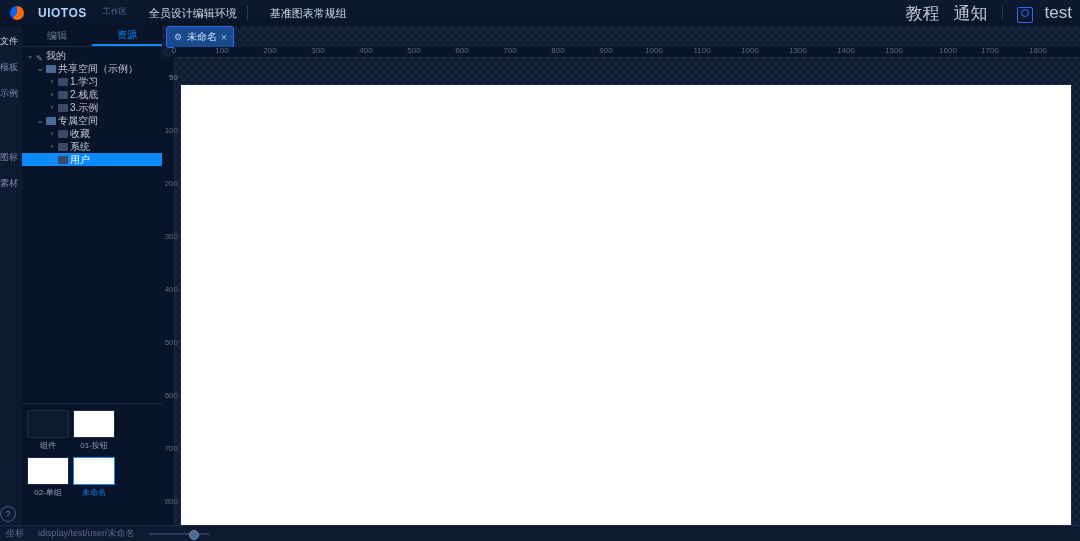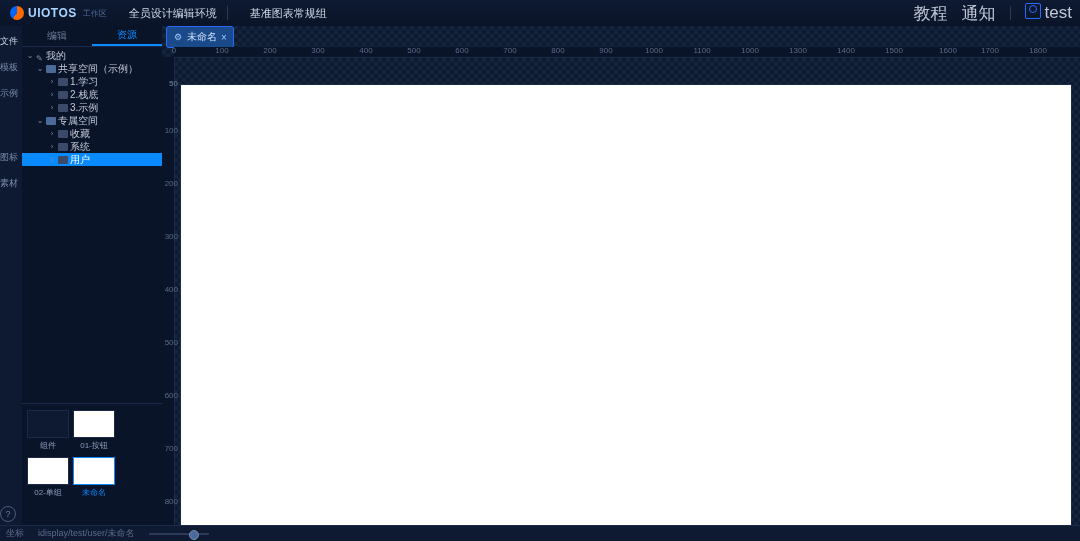--- a/index.html
+++ b/index.html
@@ -1,26 +1,26 @@
 <!DOCTYPE html>
 <html><head>
 <meta charset="utf-8">
 <style>
 html,body{margin:0;padding:0;width:1080px;height:541px;background:#0a1428;font-family:"Microsoft YaHei",Arial,sans-serif;color:#c0c8d8;font-size:11px;overflow:hidden}
 .title-bar{position:absolute;top:0;left:0;right:0;height:26px;background:linear-gradient(180deg,#0e1a32 0%,#0a1428 100%);display:flex;align-items:center;border-bottom:1px solid #1a2a48}
-.logo{display:flex;align-items:center;padding:0 10px;gap:4px}
+.logo{display:flex;padding:0 10px;gap:14px}
 .logo-icon{width:14px;height:14px;border-radius:50%;background:conic-gradient(#ff6a00 0 60%,#0066ff 60% 100%)}
 .logo-text{color:#a8d4ff;font-size:12px;font-weight:600;letter-spacing:0.5px}
 .logo-sub{font-size:8px;color:#4a6a9a;margin-left:2px}
 .menu{display:flex;margin-left:12px}
 .menu span{color:#d0d8e8;font-size:11px;cursor:pointer}
 .title-right{position:absolute;right:8px;top:0;height:26px;display:flex;align-items:center;gap:14px}
 .title-right span{color:#c0c8d8;font-size:17px;cursor:pointer}
 .title-divider{width:1px;height:14px;background:#2a3a58}
-.user{display:flex;align-items:flex-start;gap:4px}
+.user{display:flex;align-items:flex-end;gap:12px}
 .user-icon{width:14px;height:14px;border:1px solid #2a6aff;border-radius:2px;position:relative}
 .user-icon:before{content:"";position:absolute;left:3px;top:1px;width:6px;height:6px;border:1px solid #2a6aff;border-radius:50%}
 .user-name{color:#4a8aff;font-size:11px}
 .nav-rail{position:absolute;left:0;top:26px;width:22px;height:calc(100% - 26px - 15px);background:#0e1a32;display:flex;flex-direction:column;align-items:flex-start;padding-top:6px;gap:8px;border-right:1px solid #1a2a48}
 .nav-item{width:18px;height:18px;font-size:9px;color:#7a8aaa;display:flex;align-items:center;justify-content:center;cursor:pointer;writing-mode:horizontal-tb;text-align:center;line-height:1}
 .nav-item.active{color:#d0d8e8}
 .nav-help{width:14px;height:14px;border:1px solid #4a5a78;border-radius:50%;color:#6a7a98;font-size:9px;display:flex;align-items:center;justify-content:center;margin-top:auto;margin-bottom:10px}
 .side-panel{position:absolute;left:22px;top:26px;width:140px;height:calc(100% - 26px - 15px);background:#0a1428;border-right:1px solid #1a2a48;display:flex;flex-direction:column}
 .side-tabs{display:flex;height:20px;border-bottom:1px solid #1a2a48}
 .side-tab{flex:1;display:flex;align-items:center;justify-content:center;font-size:10px;color:#6a7a98;cursor:pointer}
@@ -197,21 +197,21 @@
       <span style="left: 528px;">1100</span>
       <span style="left: 576px;">1000</span>
       <span style="left: 624px;">1300</span>
       <span style="left: 672px;">1400</span>
       <span style="left: 720px;">1500</span>
       <span style="left: 774px;">1600</span>
       <span style="left: 816px;">1700</span>
       <span style="left: 864px;">1800</span>
     </div>
   <div class="ruler-v" id="rulerV">
-      <span style="top: 26px; font-weight: bold;">50</span>
+      <span style="top: 20px; font-weight: bold;">50</span>
       <span style="top: 73px;">100</span>
       <span style="top: 126px;">200</span>
       <span style="top: 179px;">300</span>
       <span style="top: 232px;">400</span>
       <span style="top: 285px;">500</span>
       <span style="top: 338px;">600</span>
       <span style="top: 391px;">700</span>
       <span style="top: 444px;">800</span>
     </div>
   <div class="canvas"></div>

